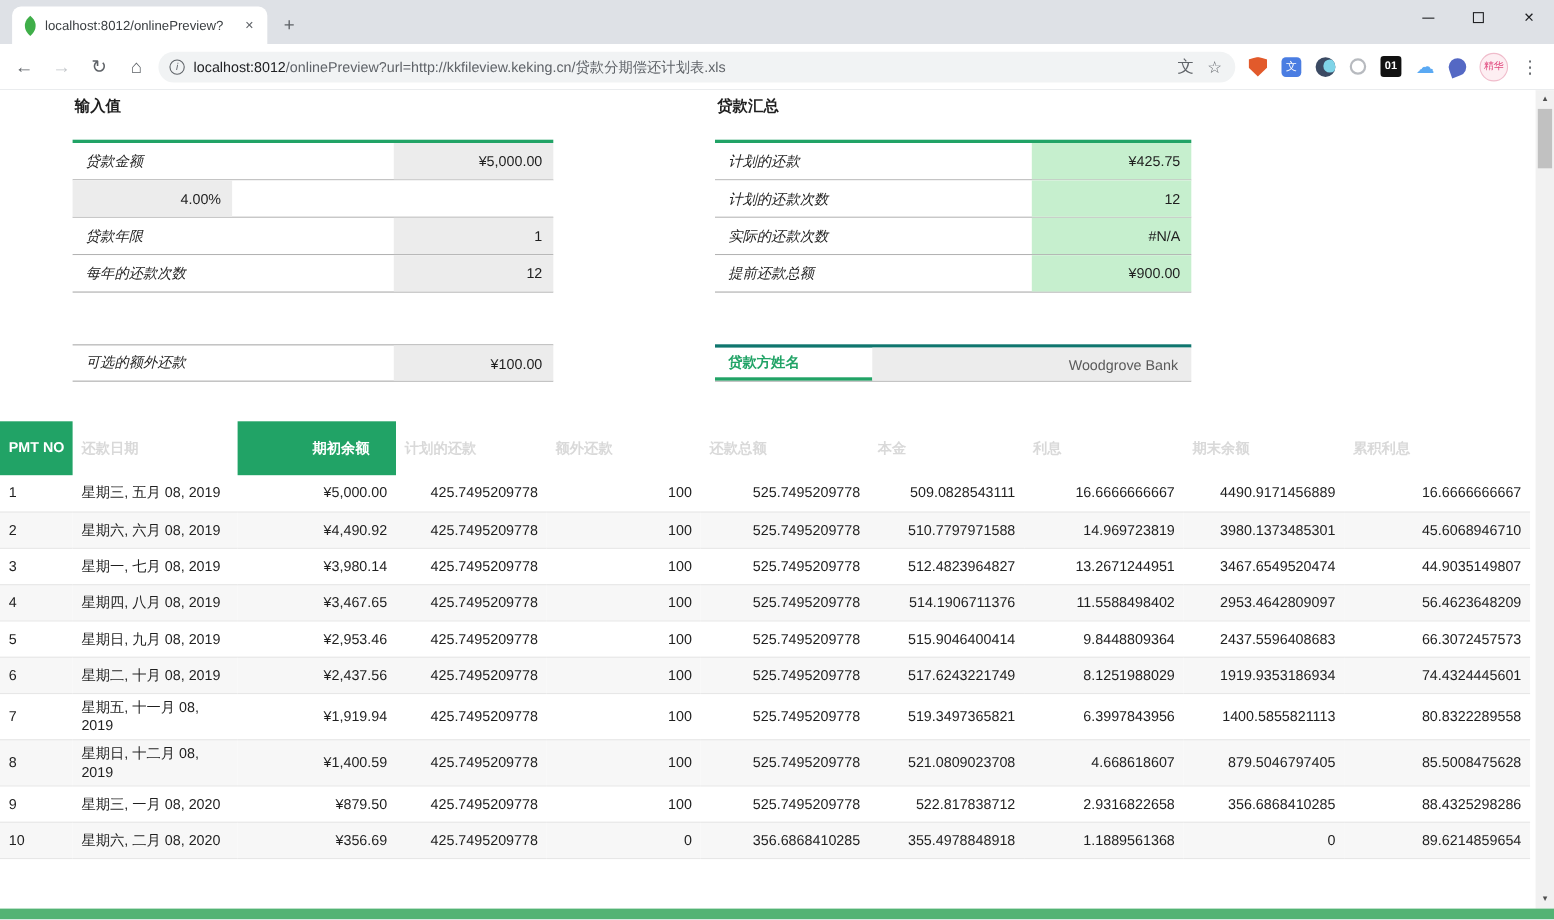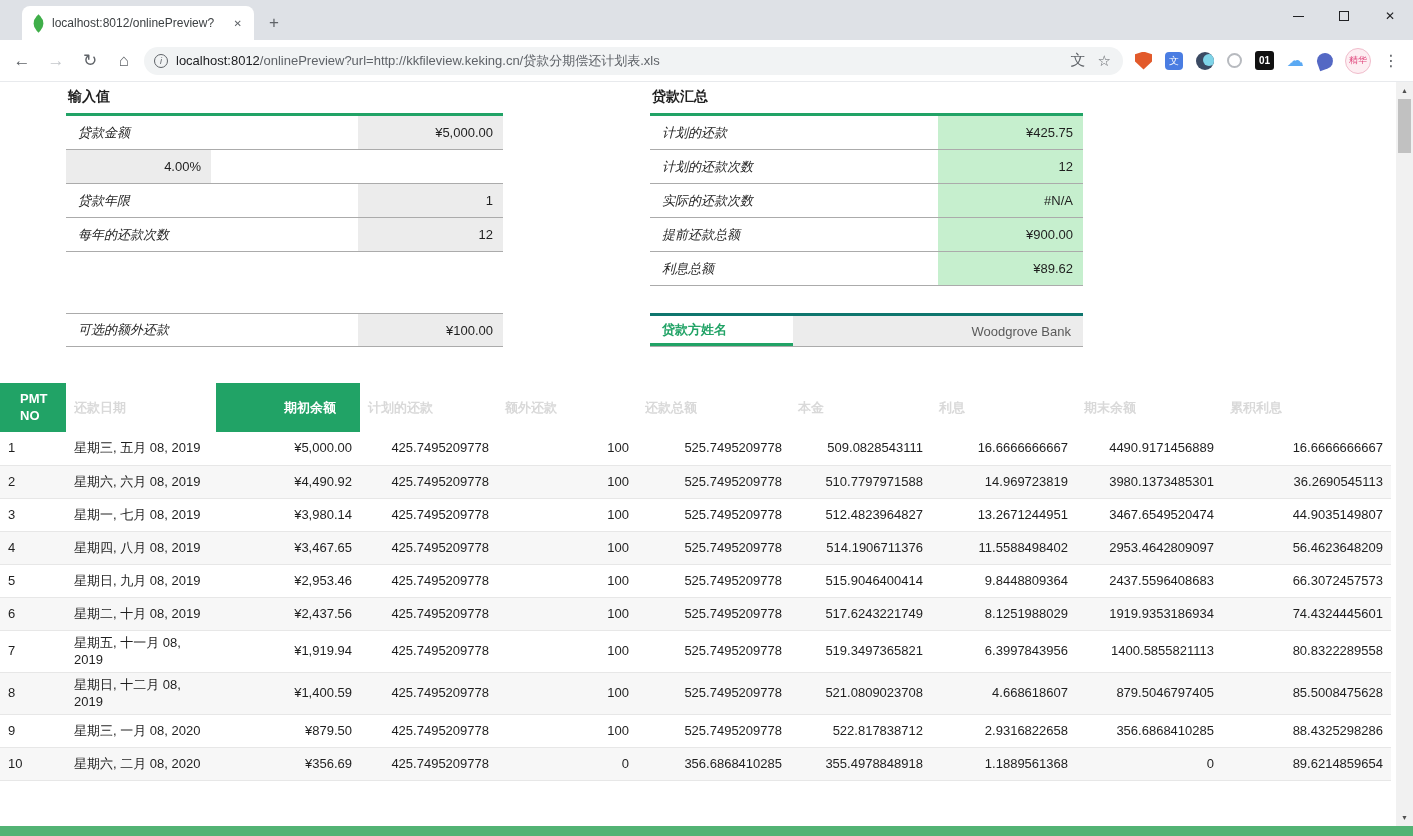--- a/index.html
+++ b/index.html
@@ -2,21 +2,21 @@
 <html style="--accent-green: #21A366; --value-green-bg: #C6EFCE; --value-gray-bg: #ECECEC; --bottom-strip: #53B374;"><head>
 <meta charset="utf-8">
 <style>
   * { box-sizing: border-box; margin: 0; padding: 0; }
   html,body { width:1413px; height:836px; overflow:hidden; }
   body { font-family:"Liberation Sans","DejaVu Sans",sans-serif; background:#dee1e6; }
   .window { position:relative; width:1413px; height:836px; background:#fff; overflow:hidden; }
 
   
   .titlebar { position:absolute; top:0; left:0; width:100%; height:40px; background:#dee1e6; display:flex; align-items:flex-end; }
-  .tab { margin-left:22px; width:232px; height:34px; background:#fff; border-radius:8px 8px 0 0; display:flex; align-items:center; gap:7px; padding:0 8px 0 10px; }
+  .tab { margin-left:11px; width:232px; height:34px; background:#fff; border-radius:8px 8px 0 0; display:flex; align-items:center; gap:7px; padding:0 8px 0 10px; }
   .favicon { width:13px; height:13px; background:#3fae49; border-radius:0 80% 0 80%; transform:rotate(45deg); flex:none; }
   .tab-title { font-size:12px; color:#3c4043; white-space:nowrap; overflow:hidden; text-overflow:ellipsis; flex:1; }
   .tab-close { font-size:10px; color:#5f6368; padding:2px 4px; flex:none; }
   .newtab { width:28px; height:28px; margin:0 0 3px 6px; display:flex; align-items:center; justify-content:center; font-size:17px; color:#5f6368; border-radius:50%; }
   .win-controls { position:absolute; right:0; top:0; height:32px; display:flex; }
   .wc { width:46px; height:32px; display:flex; align-items:center; justify-content:center; color:#202124; font-size:12px; }
   .wc-min { width:11px; height:1px; background:#202124; display:block; }
   .wc-max { width:10px; height:10px; border:1px solid #202124; display:block; }
 
   
@@ -36,36 +36,36 @@
   .ext-gray { width:15px; height:15px; border:2px solid #b7babf; border-radius:50%; }
   .ext-01 { width:19px; height:19px; background:#111; border-radius:3px; color:#fff; font-size:10px; font-weight:bold; display:flex; align-items:center; justify-content:center; }
   .ext-cloud { font-size:17px; color:#5aa9f3; line-height:1; }
   .ext-bird { width:16px; height:16px; background:#5468c4; border-radius:50% 50% 50% 0; transform:rotate(-20deg); }
   .avatar { width:26px; height:26px; border-radius:50%; background:#fdeef2; border:1px solid #f0bccb; color:#e0457b; font-size:9px; font-weight:normal; display:flex; align-items:center; justify-content:center; flex:none; }
   .menu-dots { font-size:16px; color:#5f6368; padding:0 6px; flex:none; }
 
   
   .page { position:absolute; top:82px; left:0; width:1396px; height:744px; background:#fff; overflow:hidden; }
   .block { position:absolute; }
-  .block-title { font-size:14px; font-weight:bold; color:#1f1f1f; padding:4px 2px 7px 2px; border-bottom:3px solid var(--accent-green,#21A366); }
+  .block-title { font-size:14px; font-weight:bold; color:#1f1f1f; padding:4px 2px 21px 2px; border-bottom:3px solid var(--accent-green,#21A366); }
   .kv-row { display:flex; height:34px; border-bottom:1px solid #ababab; align-items:stretch; background:#fff; }
   .kv-row.topline { border-top:1px solid #ababab; }
   .kv-label { flex:1; display:flex; align-items:center; padding-left:12px; font-style:italic; font-size:13px; color:#1f1f1f; }
   .kv-value { width:145px; display:flex; align-items:center; justify-content:flex-end; padding-right:10px; font-size:13px; color:#1f1f1f; }
   .bg-gray { background:var(--value-gray-bg,#ECECEC); }
   .bg-green { background:var(--value-green-bg,#C6EFCE); }
   .lender-row { display:flex; height:34px; border-top:3px solid #0f766e; border-bottom:1px solid #ababab; align-items:stretch; }
   .lender-label { width:143px; display:flex; align-items:center; padding-left:12px; font-size:13px; font-weight:bold; color:var(--accent-green,#21A366); border-bottom:3px solid var(--accent-green,#21A366); }
   .lender-value { flex:1; background:var(--value-gray-bg,#ECECEC); display:flex; align-items:center; justify-content:flex-end; padding-right:12px; font-size:13px; color:#5a5a5a; }
 
   
   .schedule { position:absolute; left:0; top:301px; width:1391px; }
   table { border-collapse:collapse; table-layout:fixed; width:1391px; font-size:13px; }
   thead th { height:49px; vertical-align:middle; font-weight:bold; }
-  .th-pmt { background:var(--accent-green,#21A366); color:#fff; text-align:left; padding-left:20px; line-height:1.3; }
+  .th-pmt { background:var(--accent-green,#21A366); color:#fff; text-align:left; padding-left:8px; line-height:1.3; }
   .th-balance { background:var(--accent-green,#21A366); color:#fff; text-align:right; padding-right:24px; }
   .th-faint { color:#d9d9d9; text-align:left; padding-left:8px; }
   tbody td { height:33px; border-bottom:1px solid #e7e7e7; padding:3px 8px; color:#1f1f1f; line-height:1.35; }
   tbody tr:nth-child(even) { background:#f7f7f7; }
   td.left { text-align:left; } td.right { text-align:right; }
 
   
   .vscroll { position:absolute; top:82px; right:0; width:17px; height:744px; background:#f1f1f1; }
   .vs-arrow { position:absolute; left:0; width:17px; height:17px; display:flex; align-items:center; justify-content:center; font-size:7px; color:#505050; }
   .vs-arrow.up { top:0; } .vs-arrow.down { bottom:0; }
@@ -153,24 +153,20 @@
             <div class="kv-label">计划的还款次数</div>
             <div class="kv-value bg-green">12</div>
           </div>
           <div class="kv-row">
             <div class="kv-label">实际的还款次数</div>
             <div class="kv-value bg-green">#N/A</div>
           </div>
           <div class="kv-row">
             <div class="kv-label">提前还款总额</div>
             <div class="kv-value bg-green">¥900.00</div>
-          </div>
-          <div class="kv-row">
-            <div class="kv-label">利息总额</div>
-            <div class="kv-value bg-green">¥89.62</div>
           </div>
         </div>
     </div>
 
     <div class="block" style="left:66px; top:231px; width:437px;">
       <div class="kv-row topline">
         <div class="kv-label">可选的额外还款</div>
         <div class="kv-value bg-gray">¥100.00</div>
       </div>
     </div>
@@ -226,21 +222,21 @@
             <tr>
               <td class="left">2</td>
               <td class="left">星期六, 六月 08, 2019</td>
               <td class="right">¥4,490.92</td>
               <td class="right">425.7495209778</td>
               <td class="right">100</td>
               <td class="right">525.7495209778</td>
               <td class="right">510.7797971588</td>
               <td class="right">14.969723819</td>
               <td class="right">3980.1373485301</td>
-              <td class="right">36.2690545113</td>
+              <td class="right">45.6068946710</td>
             </tr>
             <tr>
               <td class="left">3</td>
               <td class="left">星期一, 七月 08, 2019</td>
               <td class="right">¥3,980.14</td>
               <td class="right">425.7495209778</td>
               <td class="right">100</td>
               <td class="right">525.7495209778</td>
               <td class="right">512.4823964827</td>
               <td class="right">13.2671244951</td>

